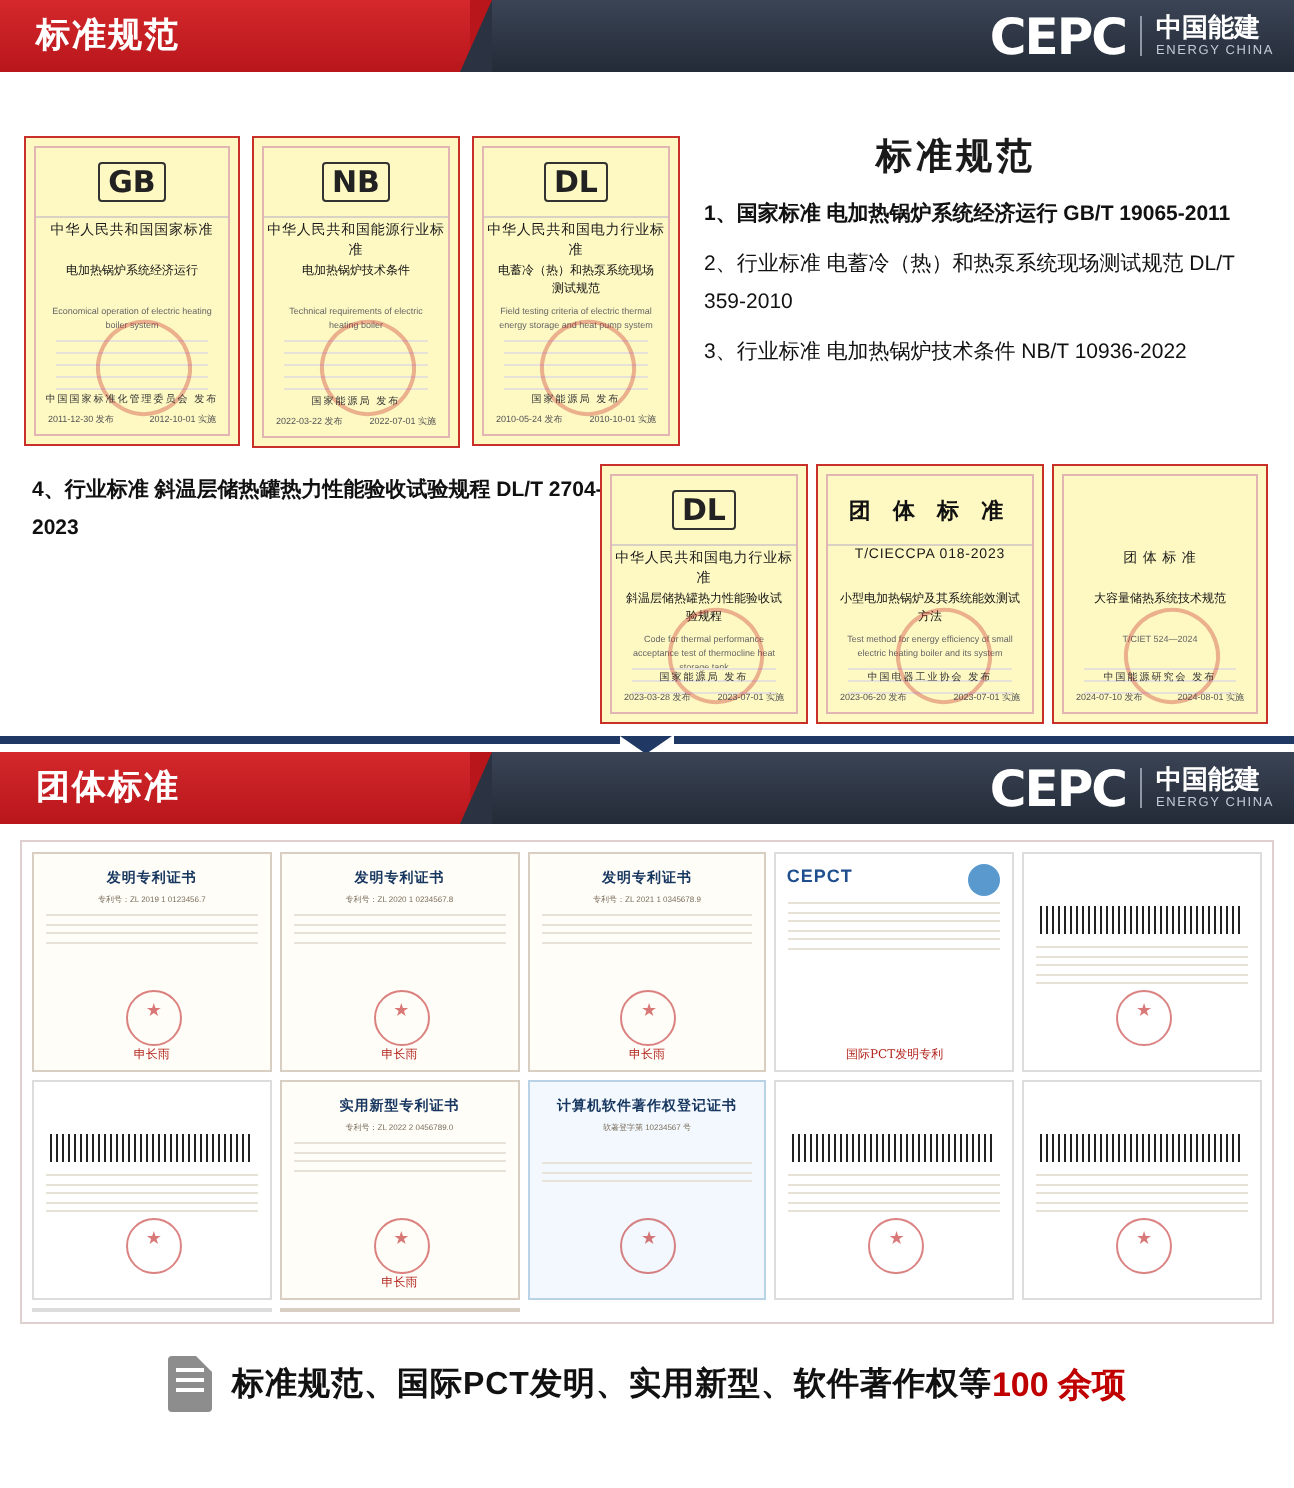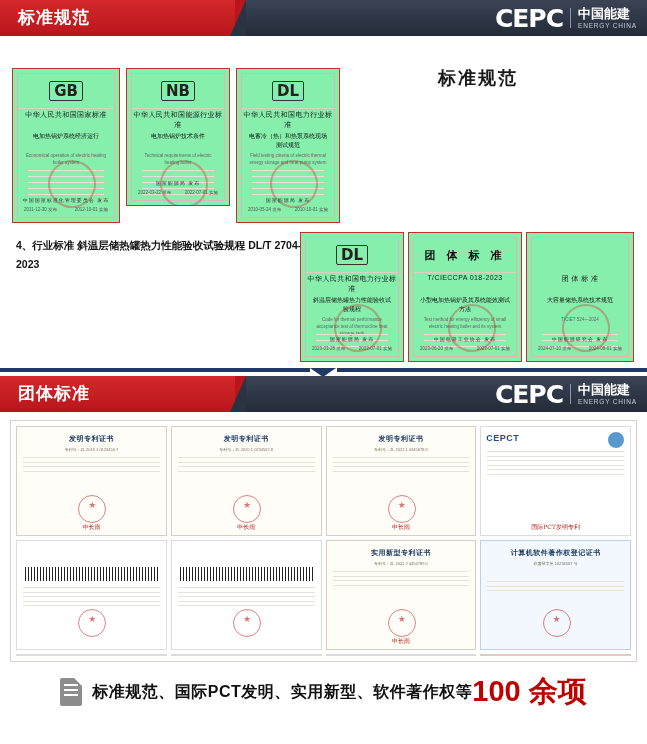--- a/index.html
+++ b/index.html
@@ -45,21 +45,21 @@
     font-size:25px;font-weight:bold;color:#fff;letter-spacing:-1px;
     font-family:"DejaVu Sans",sans-serif;
   }
   .logo .bar{width:1px;height:20px;background:#8d97a6;margin:0 7px;}
   .logo .cn{color:#fff;font-size:13px;font-weight:bold;line-height:14px;}
   .logo .en{color:#c3cad6;font-size:6.5px;letter-spacing:.8px;line-height:9px;}
 
   
   .std-body{position:relative;width:647px;height:330px;}
   .cert-box{
-    position:absolute;border:1px solid #c9302c;background:#86efac;
+    position:absolute;border:1px solid #c9302c;background:#fef9c3;
     box-sizing:border-box;overflow:hidden;
   }
   .cert-inner{
     position:absolute;left:4px;top:4px;right:4px;bottom:4px;
     border:1px solid #e3b4b4;box-sizing:border-box;
   }
   .cert-top{
     position:absolute;left:0;right:0;top:0;height:34px;border-bottom:1px solid #d9d2c4;
     display:flex;align-items:center;justify-content:center;
   }
@@ -124,21 +124,21 @@
     border-top:9px solid #1f3864;
   }
 
   
   .pat-wrap{
     position:absolute;left:10px;top:44px;width:627px;height:242px;
     background:#fff;border:1px solid #e0cfcf;box-sizing:border-box;
   }
   .pat-grid{
     position:absolute;left:5px;top:5px;right:5px;bottom:5px;
-    display:grid;grid-template-columns:repeat(4,1fr);grid-template-rows:repeat(2,1fr);
+    display:grid;grid-template-columns:repeat(5,1fr);grid-template-rows:repeat(2,1fr);
     gap:4px;
   }
   .pat{
     position:relative;border:1px solid #d8cfc2;background:#fffdf8;overflow:hidden;
   }
   .pat.blue{background:#f2f8fd;border-color:#b9d3e6;}
   .pat.plain{background:#ffffff;border-color:#dcdcdc;}
   .pat .pt{
     position:absolute;left:0;right:0;top:7px;text-align:center;
     font-size:7px;font-weight:bold;color:#16355f;letter-spacing:.5px;
@@ -187,21 +187,21 @@
   }
   .doc-ico:before{
     content:"";position:absolute;right:0;top:0;border-top:8px solid #fff;
     border-left:8px solid transparent;
   }
   .doc-ico:after{
     content:"";position:absolute;left:4px;top:11px;right:4px;height:2px;background:#fff;
     box-shadow:0 5px 0 #fff,0 -5px 0 #fff;
   }
   .pat-foot-txt{font-size:16px;font-weight:bold;color:#111;letter-spacing:.5px;}
-  .pat-foot-num{color:#c00000;font-size:29px;font-weight:bold;}
+  .pat-foot-num{color:#c00000;font-size:17px;font-weight:bold;}
 </style>
 </head>
 <body>
 
 <div class="slide">
 
   <div class="panel panel-top">
 
     <div class="hdr">
       <div class="hdr-red"></div>
@@ -236,21 +236,21 @@
             </div>
           <div class="seal" style="left:30px;top:86px;"></div>
           <div class="cert-issuer">中国国家标准化管理委员会 发布</div>
           <div class="cert-foot">
             <span>2011-12-30 发布</span>
             <span>2012-10-01 实施</span>
           </div>
         </div>
       </div>
 
-      <div class="cert-box" style="left:126px;top:32px;width:104px;height:138px;">
+      <div class="cert-box" style="left:126px;top:32px;width:104px;height:156px;">
         <div class="cert-inner">
           <div class="cert-top">
             <span class="cert-code">NB</span>
           </div>
           <div class="cert-org">中华人民共和国能源行业标准</div>
           <div class="cert-name">电加热锅炉技术条件</div>
           <div class="cert-sub">Technical requirements of electric heating boiler</div>
           <div class="cert-lines">
               <i></i>
               <i></i>
@@ -285,20 +285,25 @@
           <div class="seal" style="left:28px;top:86px;"></div>
           <div class="cert-issuer">国家能源局 发布</div>
           <div class="cert-foot">
             <span>2010-05-24 发布</span>
             <span>2010-10-01 实施</span>
           </div>
         </div>
       </div>
 
       <div class="std-title" style="left:438px;top:30px;">标准规范</div>
+      <ul class="std-list" style="left:352px;top:62px;width:288px;margin:0;padding:0;">
+        <li class="red">1、国家标准 电加热锅炉系统经济运行 GB/T 19065-2011</li>
+        <li>2、行业标准 电蓄冷（热）和热泵系统现场测试规范 DL/T 359-2010</li>
+        <li>3、行业标准 电加热锅炉技术条件 NB/T 10936-2022</li>
+      </ul>
 
       <ul class="bottom-list" style="left:16px;top:200px;width:286px;margin:0;padding:0;">
         <li class="red">4、行业标准 斜温层储热罐热力性能验收试验规程  DL/T 2704-2023</li>
       </ul>
 
       <div class="cert-box" style="left:300px;top:196px;width:104px;height:130px;">
         <div class="cert-inner">
           <div class="cert-top">
             <span class="cert-code">DL</span>
           </div>

